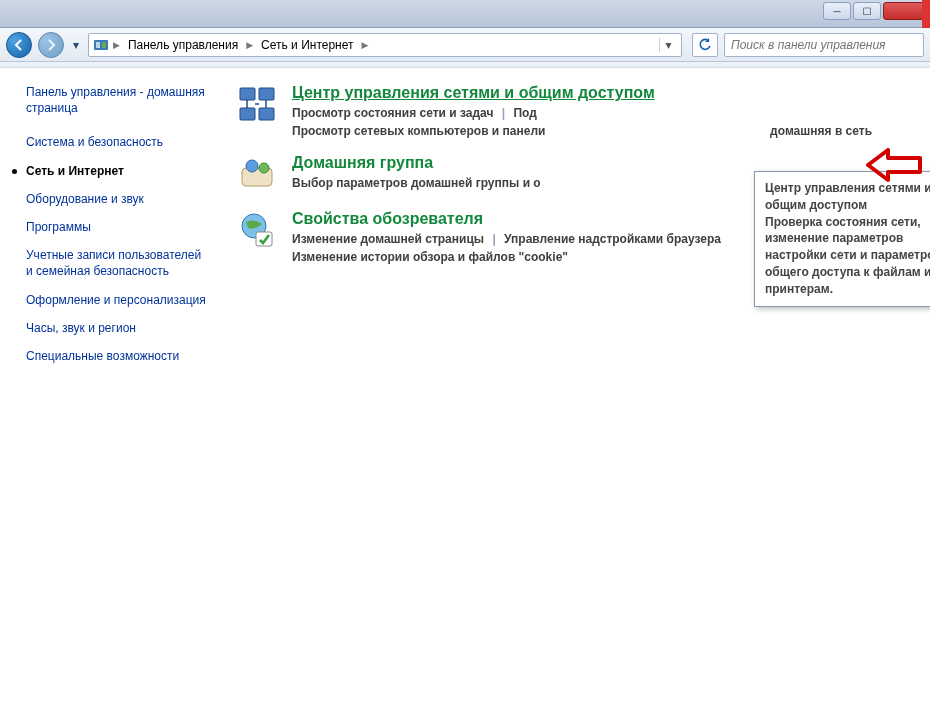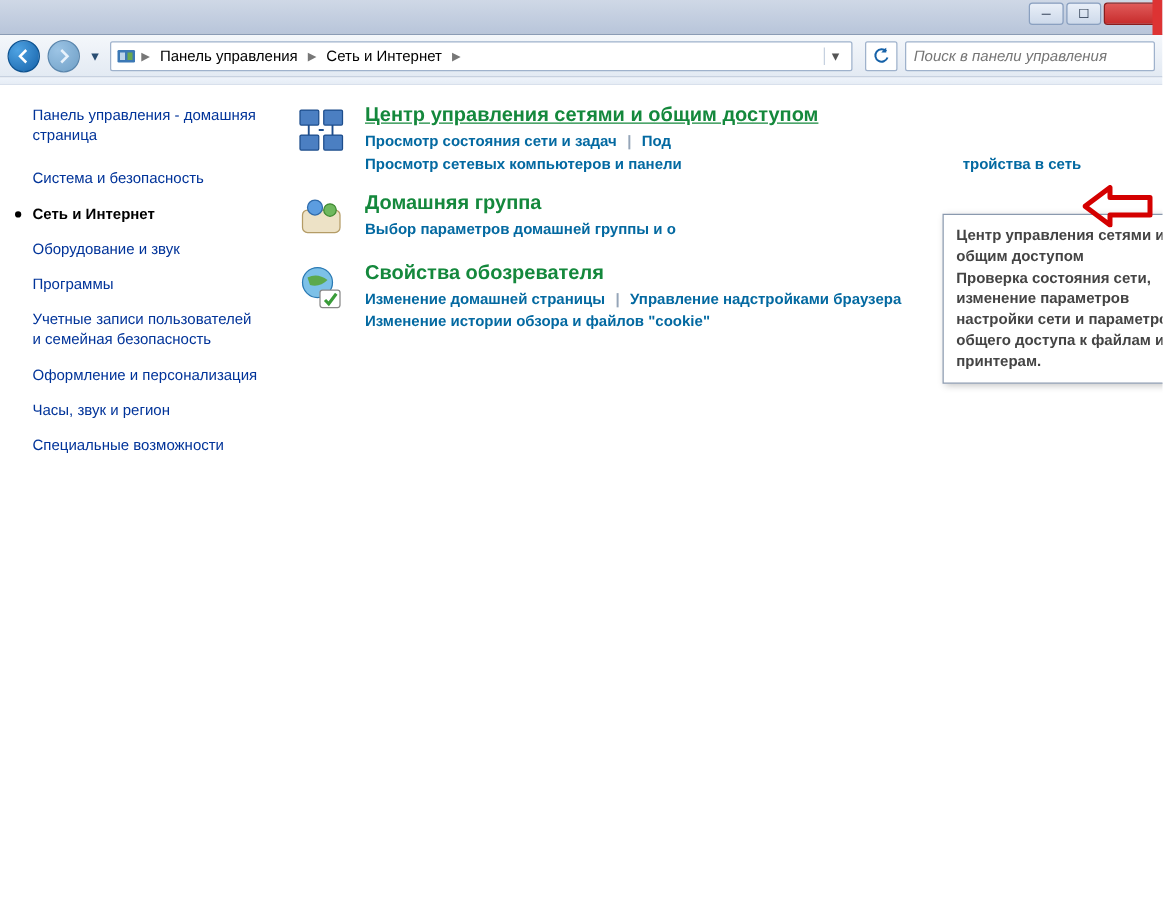--- a/index.html
+++ b/index.html
@@ -35,21 +35,21 @@
     .side-item.active { color:#000; font-weight:bold; position:relative;}
     .side-item.active::before { content:""; position:absolute; left:-14px; top:6px; width:5px;height:5px;background:#000;border-radius:50%;}
 
     .main { flex:1; padding:16px 10px 0 14px; position:relative;font-weight:bold;}
     .cat { display:flex; gap:14px; margin-bottom:14px; }
     .cat-icon { width:42px;height:42px; flex-shrink:0;}
     .cat-body {}
     .cat-title { color:#14883c; font-size:16px; }
     .cat-title.under { text-decoration:underline;}
     .cat-links { margin-top:2px; line-height:1.5;}
-    .cat-link { color:#0369a1; cursor:pointer;}
+    .cat-link { color:#404040; cursor:pointer;}
     .divider { color:#95a5b8; padding:0 5px;}
 
     .tooltip { position:absolute; left:532px; top:103px; width:217px; background:#fff; border:1px solid #8a99ae; padding:8px 10px; font-size:12px; color:#444; line-height:1.4; box-shadow:2px 2px 6px rgba(0,0,0,.25);}
 
     .arrow { position:absolute; left:644px; top:80px; width:58px; height:34px;}
     .arrow svg{width:100%;height:100%;}
   </style>
 </head>
 <body>
 
@@ -131,21 +131,21 @@
       </div>
       <div class="cat-body">
         <div class="cat-title under">Центр управления сетями и общим доступом</div>
         <div class="cat-links">
           <span class="cat-link">Просмотр состояния сети и задач</span>
           <span class="divider">|</span>
           <span class="cat-link">Под</span>
           <br>
           <span class="cat-link">Просмотр сетевых компьютеров и панели</span>
           <span style="display:inline-block;width:218px;"></span>
-          <span class="cat-link">тройства в сеть</span>
+          <span class="cat-link">домашняя в сеть</span>
         </div>
       </div>
     </div>
 
     <div class="cat">
       <div class="cat-icon">
         <svg width="42" height="42" viewBox="0 0 42 42">
           <rect x="6" y="14" width="30" height="18" rx="4" fill="#ede2c6" stroke="#b49c66"></rect>
           <circle cx="16" cy="12" r="6" fill="#5c9de0" stroke="#2f6bab"></circle>
           <circle cx="28" cy="14" r="5" fill="#6fb85e" stroke="#3f8a32"></circle>

